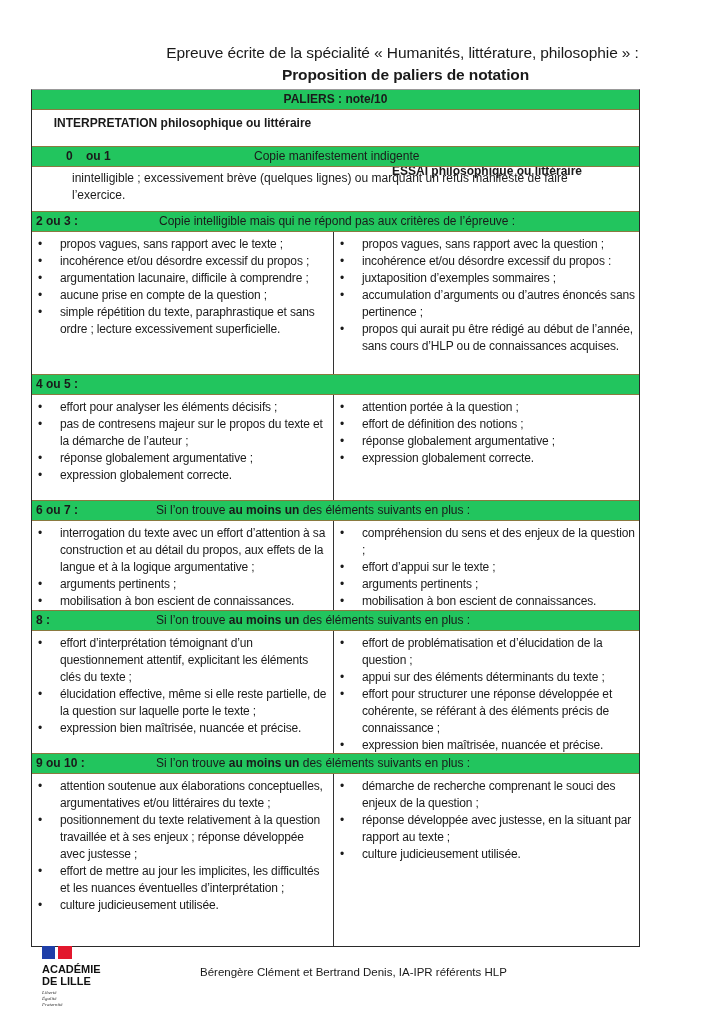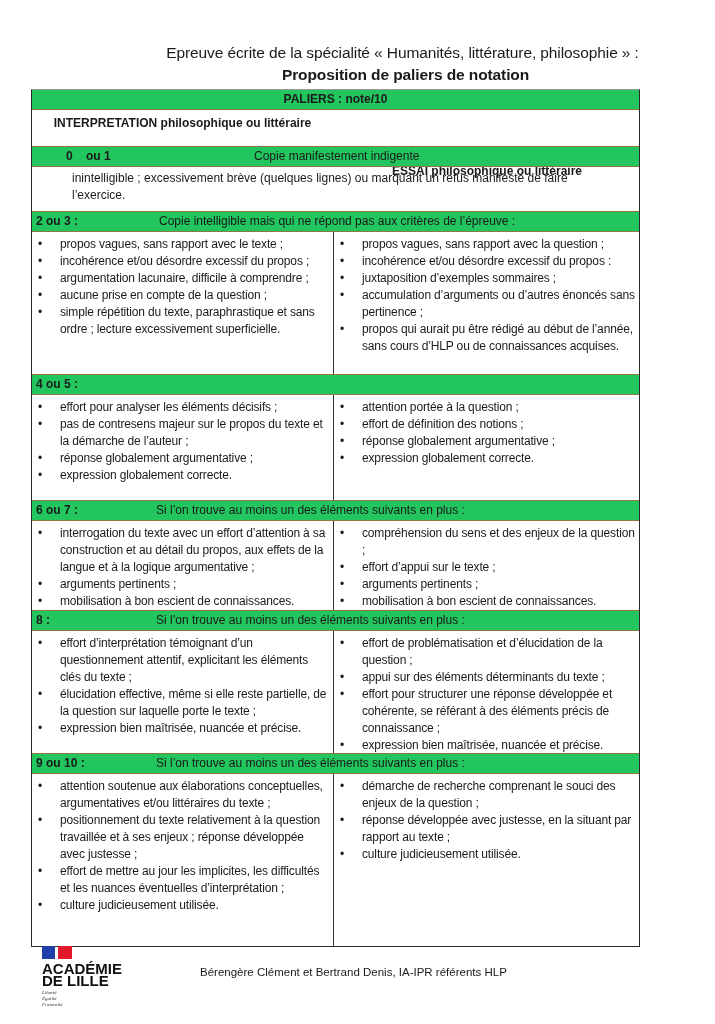--- a/index.html
+++ b/index.html
@@ -7,40 +7,40 @@
     body { font-family: "Liberation Sans", sans-serif; color: #1a1a1a; position: relative; }
 
     .title1 { position: absolute; left: 0; top: 44px; width: 715px; padding-left: 90px; text-align: center; font-size: 15.5px; letter-spacing: -0.1px; }
     .title2 { position: absolute; left: 0; top: 66px; width: 715px; padding-left: 96px; text-align: center; font-size: 15.5px; font-weight: bold; letter-spacing: -0.1px; }
 
     .tbl { position: absolute; left: 31px; top: 89px; width: 609px; border: 1.5px solid #2a2a2a; border-top: 1px solid #999; }
     .bar { background: #22c55e; border-bottom: 1px solid #8a7a40; font-size: 12px; height: 20px; line-height: 19px; position: relative; white-space: nowrap; }
     .bar.center { text-align: center; font-weight: bold; }
     .bar .lvl { position: absolute; left: 4px; top: 0; font-weight: bold; }
     .bar .desc { position: absolute; top: 0; }
-    .bar b { font-weight: normal; }
+    .bar b { font-weight: bold; }
 
     .heads { display: flex; height: 37px; border-bottom: 1px solid #8a7a40; }
     .heads .h { flex: 0 0 301px; text-align: center; font-size: 12px; font-weight: bold; padding-top: 6px; }
     .heads .h + .h { flex: 1; border-left: 2px solid #a21caf; margin-top: 48px; }
 
     .full { font-size: 12px; line-height: 17px; padding: 3px 40px 5px 40px; border-bottom: 1px solid #8a7a40; height: 45px; }
 
     .cols { display: flex; border-bottom: 1px solid #8a7a40; }
     .cols .c { flex: 0 0 301px; padding: 4px 4px 12px 4px; }
     .cols .c + .c { flex: 1; border-left: 1px solid #333; }
     ul.bl { list-style: none; }
     ul.bl li { position: relative; padding-left: 24px; font-size: 12px; line-height: 17px; letter-spacing: -0.15px; }
     ul.bl li::before { content: "•"; position: absolute; left: 2px; top: 0; }
 
     .footer-logo { position: absolute; left: 42px; top: 946px; }
     .flag { width: 30px; height: 13px; display: flex; gap: 3px; }
     .flag .blue { width: 13px; height: 13px; background: #1f3fa8; }
     .flag .red { width: 14px; height: 13px; background: #e2182d; }
-    .acad { font-size: 15px; font-weight: bold; line-height: 12px; margin-top: 4px; color: #111; }
+    .acad { font-size: 11px; font-weight: bold; line-height: 12px; margin-top: 4px; color: #111; }
     .motto { font-family: "Liberation Serif", serif; font-style: italic; font-size: 5px; line-height: 6px; margin-top: 3px; color: #333; }
     .footer-credit { position: absolute; left: 200px; top: 966px; font-size: 11.5px; color: #1a1a1a; }
   </style>
 </head>
 <body>
 
 <div class="title1">Epreuve écrite de la spécialité « Humanités, littérature, philosophie » :</div>
 <div class="title2">Proposition de paliers de notation</div>
 
 <div class="tbl">

